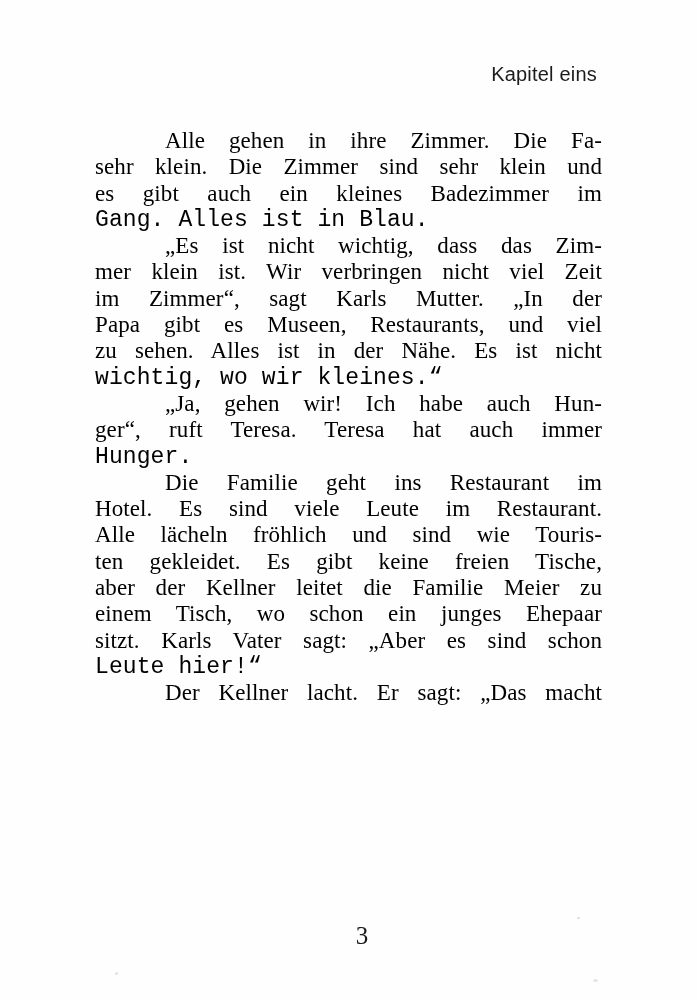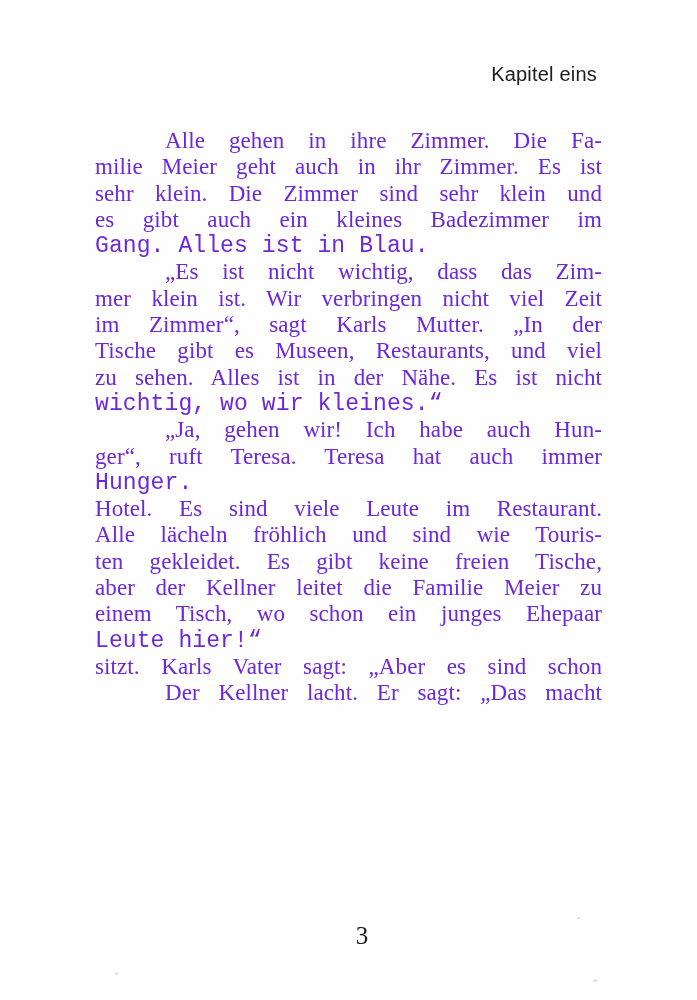--- a/index.html
+++ b/index.html
@@ -25,21 +25,21 @@
     letter-spacing: 0.2px;
     color: #1c1c1c;
   }
   .body-text {
     position: absolute;
     left: 95px;
     top: 128px;
     width: 507px;
     font-size: 23px;
     line-height: 26.3px;
-    color: #6d28d9;
+    color: #000000;
     letter-spacing: 0.1px;
   }
   .paragraph { margin: 0; }
   .line {
     text-align: justify;
     text-align-last: justify;
     white-space: normal;
     height: 26.3px;
     overflow: visible;
   }
@@ -65,46 +65,46 @@
 </style>
 </head>
 <body>
 
 <div class="page">
   <div class="running-header">Kapitel eins</div>
 
   <div class="body-text" id="body-text">
       <div class="paragraph">
         <div class="line indent">Alle gehen in ihre Zimmer. Die Fa-</div>
-        <div class="line">milie Meier geht auch in ihr Zimmer. Es ist</div>
         <div class="line">sehr klein. Die Zimmer sind sehr klein und</div>
         <div class="line">es gibt auch ein kleines Badezimmer im</div>
         <div class="line end">Gang. Alles ist in Blau.</div>
       </div>
       <div class="paragraph">
         <div class="line indent">„Es ist nicht wichtig, dass das Zim-</div>
         <div class="line">mer klein ist. Wir verbringen nicht viel Zeit</div>
         <div class="line">im Zimmer“, sagt Karls Mutter. „In der</div>
-        <div class="line">Tische gibt es Museen, Restaurants, und viel</div>
+        <div class="line">Papa gibt es Museen, Restaurants, und viel</div>
         <div class="line">zu sehen. Alles ist in der Nähe. Es ist nicht</div>
         <div class="line end">wichtig, wo wir kleines.“</div>
       </div>
       <div class="paragraph">
         <div class="line indent">„Ja, gehen wir! Ich habe auch Hun-</div>
         <div class="line">ger“, ruft Teresa. Teresa hat auch immer</div>
         <div class="line end">Hunger.</div>
       </div>
       <div class="paragraph">
+        <div class="line indent">Die Familie geht ins Restaurant im</div>
         <div class="line">Hotel. Es sind viele Leute im Restaurant.</div>
         <div class="line">Alle lächeln fröhlich und sind wie Touris-</div>
         <div class="line">ten gekleidet. Es gibt keine freien Tische,</div>
         <div class="line">aber der Kellner leitet die Familie Meier zu</div>
         <div class="line">einem Tisch, wo schon ein junges Ehepaar</div>
+        <div class="line">sitzt. Karls Vater sagt: „Aber es sind schon</div>
         <div class="line end">Leute hier!“</div>
-        <div class="line">sitzt. Karls Vater sagt: „Aber es sind schon</div>
       </div>
       <div class="paragraph">
         <div class="line indent">Der Kellner lacht. Er sagt: „Das macht</div>
       </div>
     </div>
 
   <div class="page-number">3</div>
 
   <div class="speck s1"></div>
   <div class="speck s2"></div>

